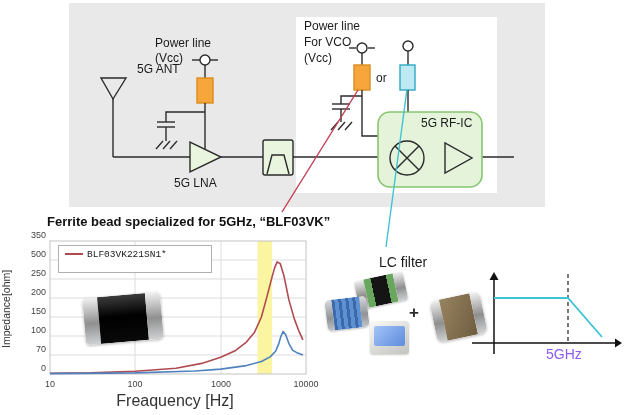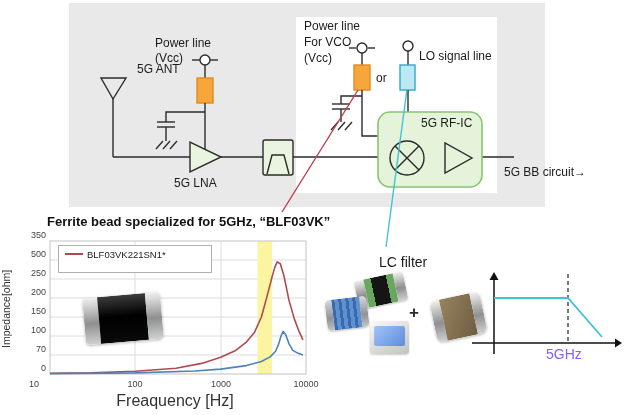--- a/index.html
+++ b/index.html
@@ -10,27 +10,27 @@
   .whitebox{position:absolute;left:296px;top:17px;width:201px;height:176px;background:#ffffff;z-index:1;}
   .circuit-svg{position:absolute;left:0;top:0;z-index:2;}
   .overlay-svg{position:absolute;left:0;top:0;z-index:3;pointer-events:none;}
   .section-title{position:absolute;left:3px;top:214px;font-size:13px;font-weight:600;color:#111;z-index:6;white-space:nowrap;padding-left:44px;}
   
   .chart{position:absolute;left:0;top:233px;width:326px;height:180px;z-index:4;}
   .chart svg{position:absolute;left:0;top:0;}
   .yt{position:absolute;width:30px;left:16px;text-align:right;font-size:9px;color:#444;}
   .xt{position:absolute;width:44px;top:146px;text-align:center;font-size:9px;color:#444;}
   .yt0{top:-3px}.yt1{top:16px}.yt2{top:35px}.yt3{top:54px}.yt4{top:73px}.yt5{top:92px}.yt6{top:111px}.yt7{top:130px}
-  .xt0{left:12px}.xt1{left:113px}.xt2{left:199px}.xt3{left:284px}
+  .xt0{left:28px}.xt1{left:113px}.xt2{left:199px}.xt3{left:284px}
   .xlabel{position:absolute;left:90px;top:159px;width:170px;text-align:center;font-size:16px;color:#333;}
   .ylabel{position:absolute;left:0px;top:18px;height:115px;width:13px;writing-mode:vertical-rl;
           transform:rotate(180deg);text-align:center;font-size:10.5px;color:#333;}
   .legend{position:absolute;left:58px;top:12px;width:154px;height:28px;background:#fff;border:1px solid #b0b0b0;
           padding:2px 0 0 6px;box-sizing:border-box;}
-  .legend .row{display:flex;align-items:center;gap:4px;height:12px;}
+  .legend .row{display:flex;align-items:center;gap:4px;height:12px;font-family:Liberation Mono, monospace;}
   .legend .swatch{width:18px;height:2px;background:#888;flex:0 0 auto;}
   .legend .ltxt{font-size:9.5px;color:#222;white-space:nowrap;}
   
   .photo{position:absolute;display:flex;overflow:hidden;z-index:5;}
   .cap{background:linear-gradient(180deg,#f0f0f0,#8f8f8f 55%,#cfd1d3);flex:0 0 auto;}
   .bead-photo{left:84px;top:62px;width:78px;height:47px;border-radius:5px;transform:rotate(-5deg);
               box-shadow:0 1px 3px rgba(0,0,0,.3);}
   .bead-photo .cap{width:15px;}
   .bead-photo .bodyb{flex:1;background:linear-gradient(180deg,#3c3c3c,#000 45%,#0a0a0a);}
   .ind-green{left:356px;top:276px;width:50px;height:29px;border-radius:4px;transform:rotate(-12deg);
@@ -140,23 +140,21 @@
     <div>Power line</div>
     <div>(Vcc)</div>
   </div>
   <div class="lbl" style="left:174px;top:176px;">5G LNA</div>
   <div class="lbl" style="left:304px;top:18px;line-height:16px;">
     <div>Power line</div>
     <div>For VCO</div>
     <div>(Vcc)</div>
   </div>
   <div class="lbl" style="left:376px;top:71px;">or</div>
-  <div class="lbl" style="left:419px;top:49px;">LO signal line</div>
   <div class="lbl" style="left:421px;top:116px;">5G RF-IC</div>
-  <div class="lbl" style="left:504px;top:165px;">5G BB circuit→</div>
 
   <div class="section-title">Ferrite bead specialized for 5GHz, “BLF03VK”</div>
 
   <div class="chart">
     <svg width="326" height="154">
       <g stroke="#dcdcdc" stroke-width="1">
         <line x1="50" y1="27" x2="306" y2="27"></line>
           <line x1="50" y1="46" x2="306" y2="46"></line>
         <line x1="50" y1="65" x2="306" y2="65"></line>
           <line x1="50" y1="84" x2="306" y2="84"></line>

